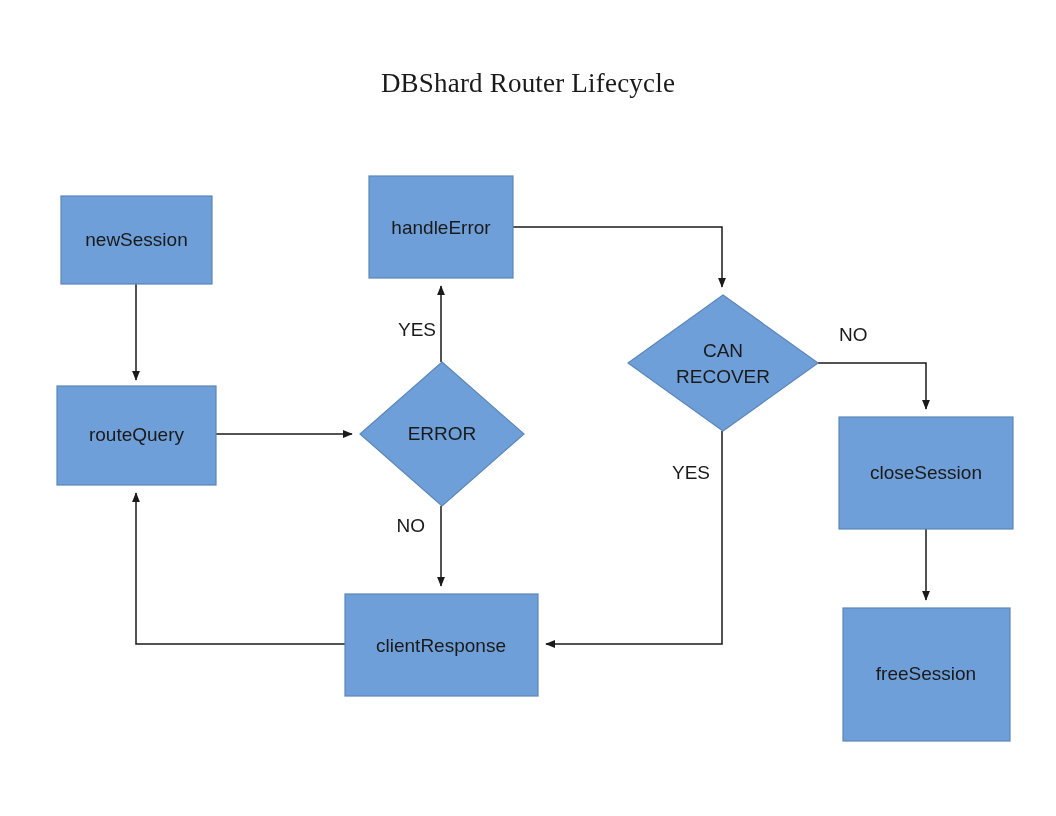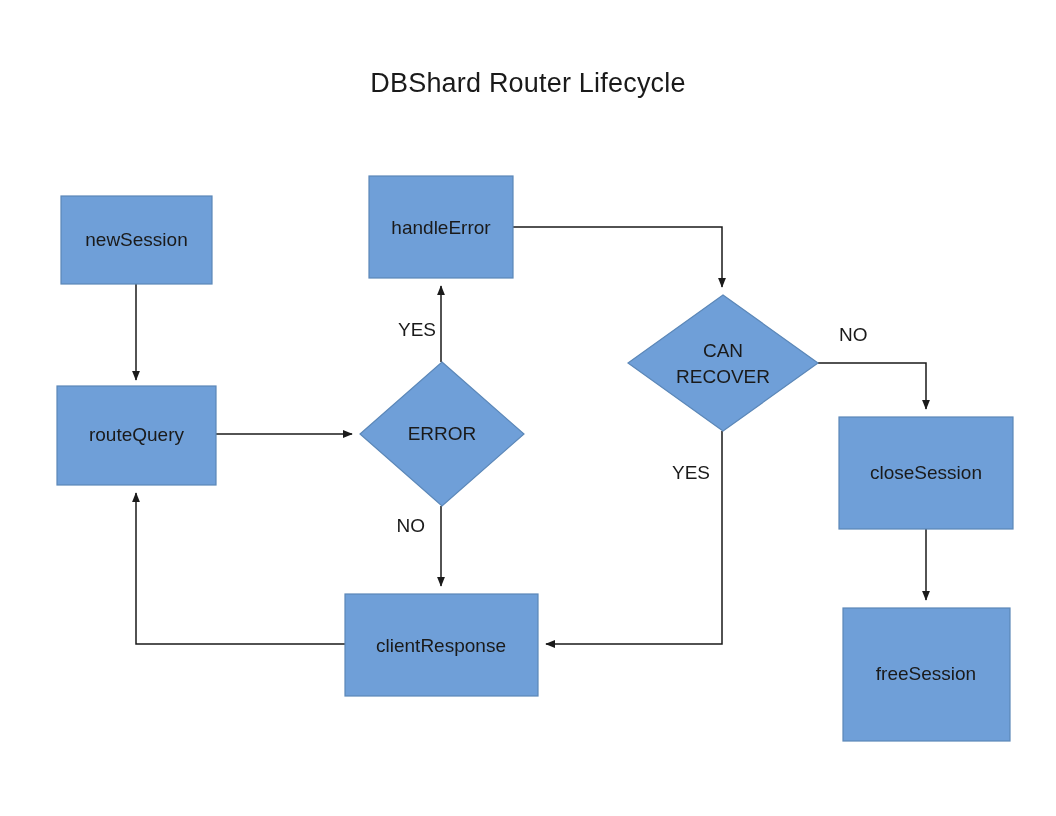--- a/index.html
+++ b/index.html
@@ -16,21 +16,21 @@
     font-family: "Liberation Sans", sans-serif;
   }
   #diagram-title {
     position: absolute;
     left: 0;
     top: 68px;
     width: 1056px;
     text-align: center;
     font-size: 27px;
     color: #1a1a1a;
-    font-family: Liberation Sans, sans-serif;
+    font-family: Liberation Serif, serif;
     letter-spacing: 0.2px;
   }
   svg.layer {
     position: absolute;
     left: 0;
     top: 0;
     width: 1056px;
     height: 816px;
   }
   svg.layer.edges { z-index: 1; }

